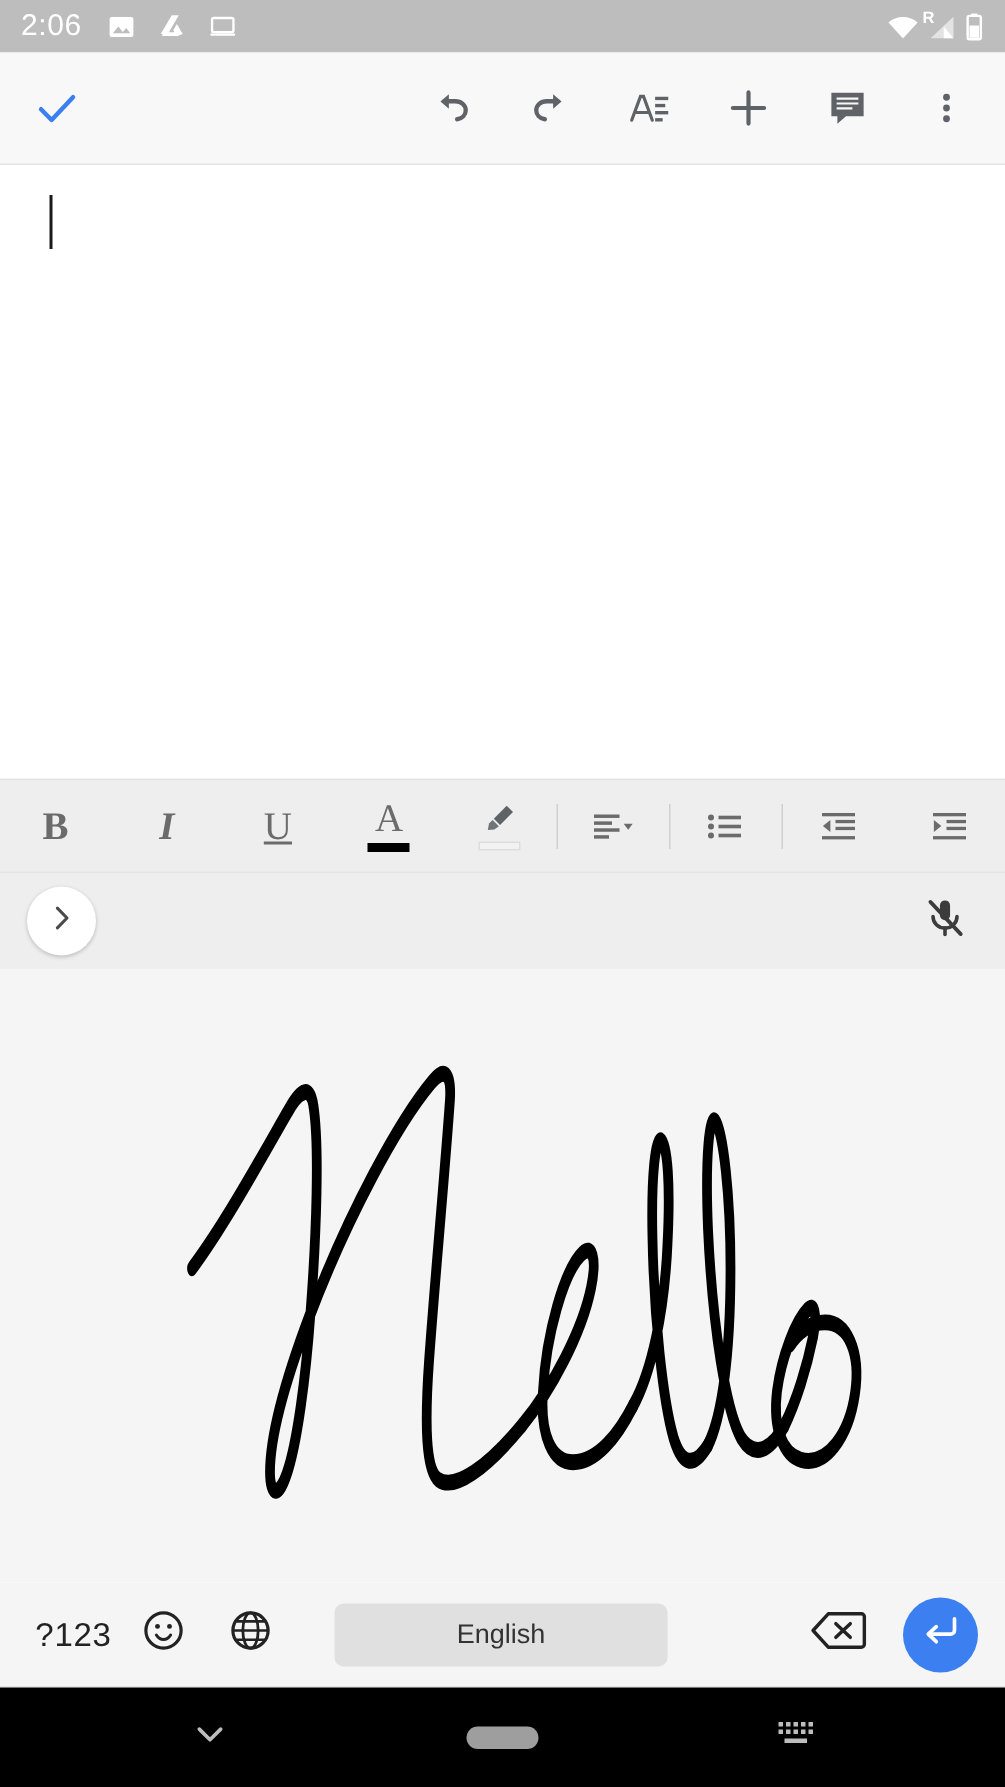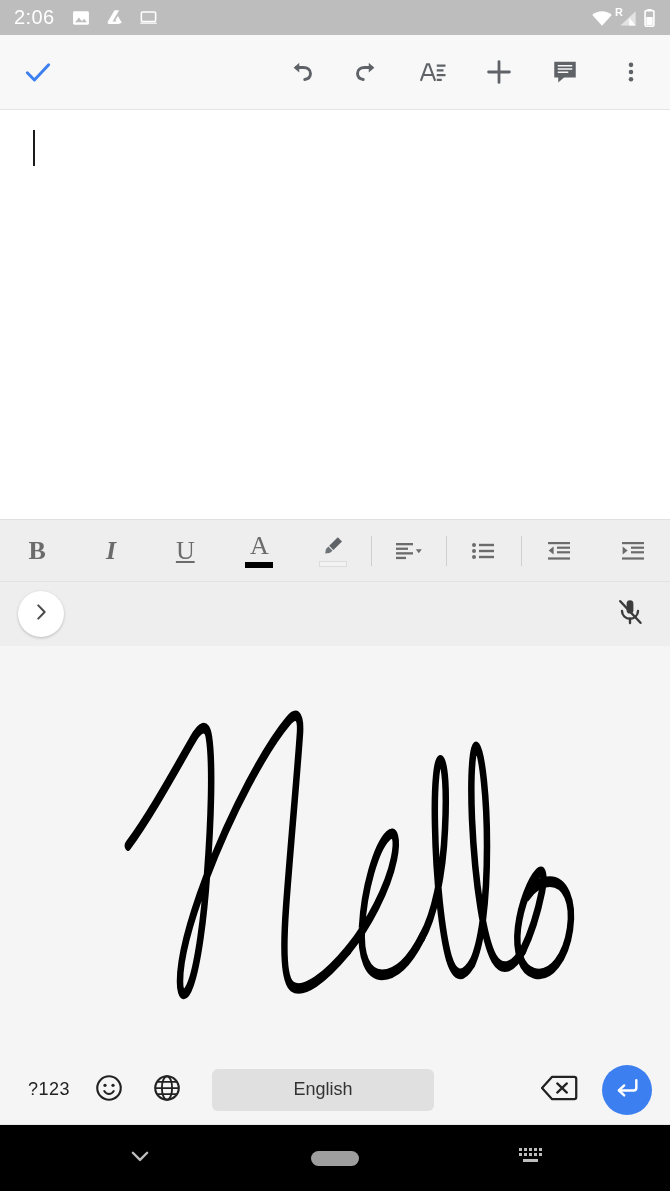--- a/index.html
+++ b/index.html
@@ -113,28 +113,28 @@
     flex: 0 0 70px; height: 70px;
     background: #f5f5f5;
     display: flex; align-items: center;
     padding: 0 18px;
     border-bottom: 1px solid #e6e6e6;
   }
   .kb-key {
     display: flex; align-items: center; justify-content: center;
     cursor: pointer; color: #222222;
   }
-  .kb-sym { font-size: 18px; width: 62px; letter-spacing: .5px; }
+  .kb-sym { font-size: 22px; width: 62px; letter-spacing: .5px; }
   .kb-ico { width: 58px; height: 50px; }
   .kb-space {
     flex: 1 1 auto; max-width: 222px; height: 42px;
     background: #e0e0e0; border-radius: 6px;
     display: flex; align-items: center; justify-content: center;
     font-size: 18px; color: #333333; cursor: pointer;
-    margin: 0 16px;
+    margin: 0 27px;
   }
   .kb-back { width: 70px; height: 50px; margin-left: auto; margin-right: 8px; }
   .kb-enter {
     width: 50px; height: 50px; border-radius: 50%;
     background: #3b7ff0;
     display: flex; align-items: center; justify-content: center;
     cursor: pointer;
   }
 
   

